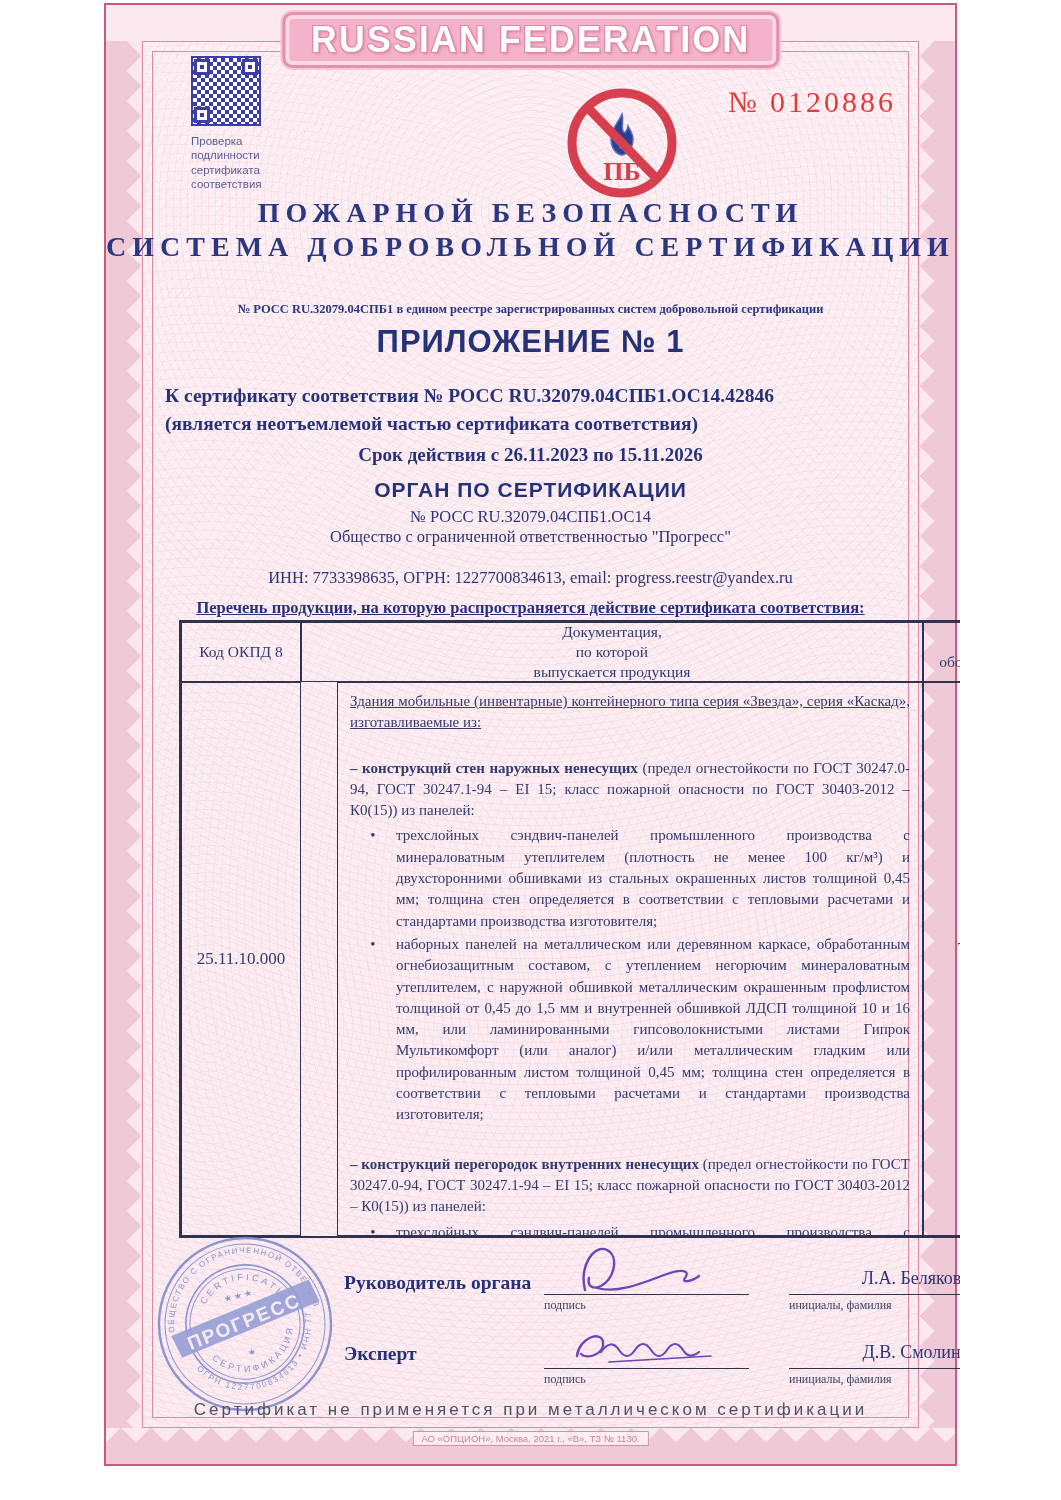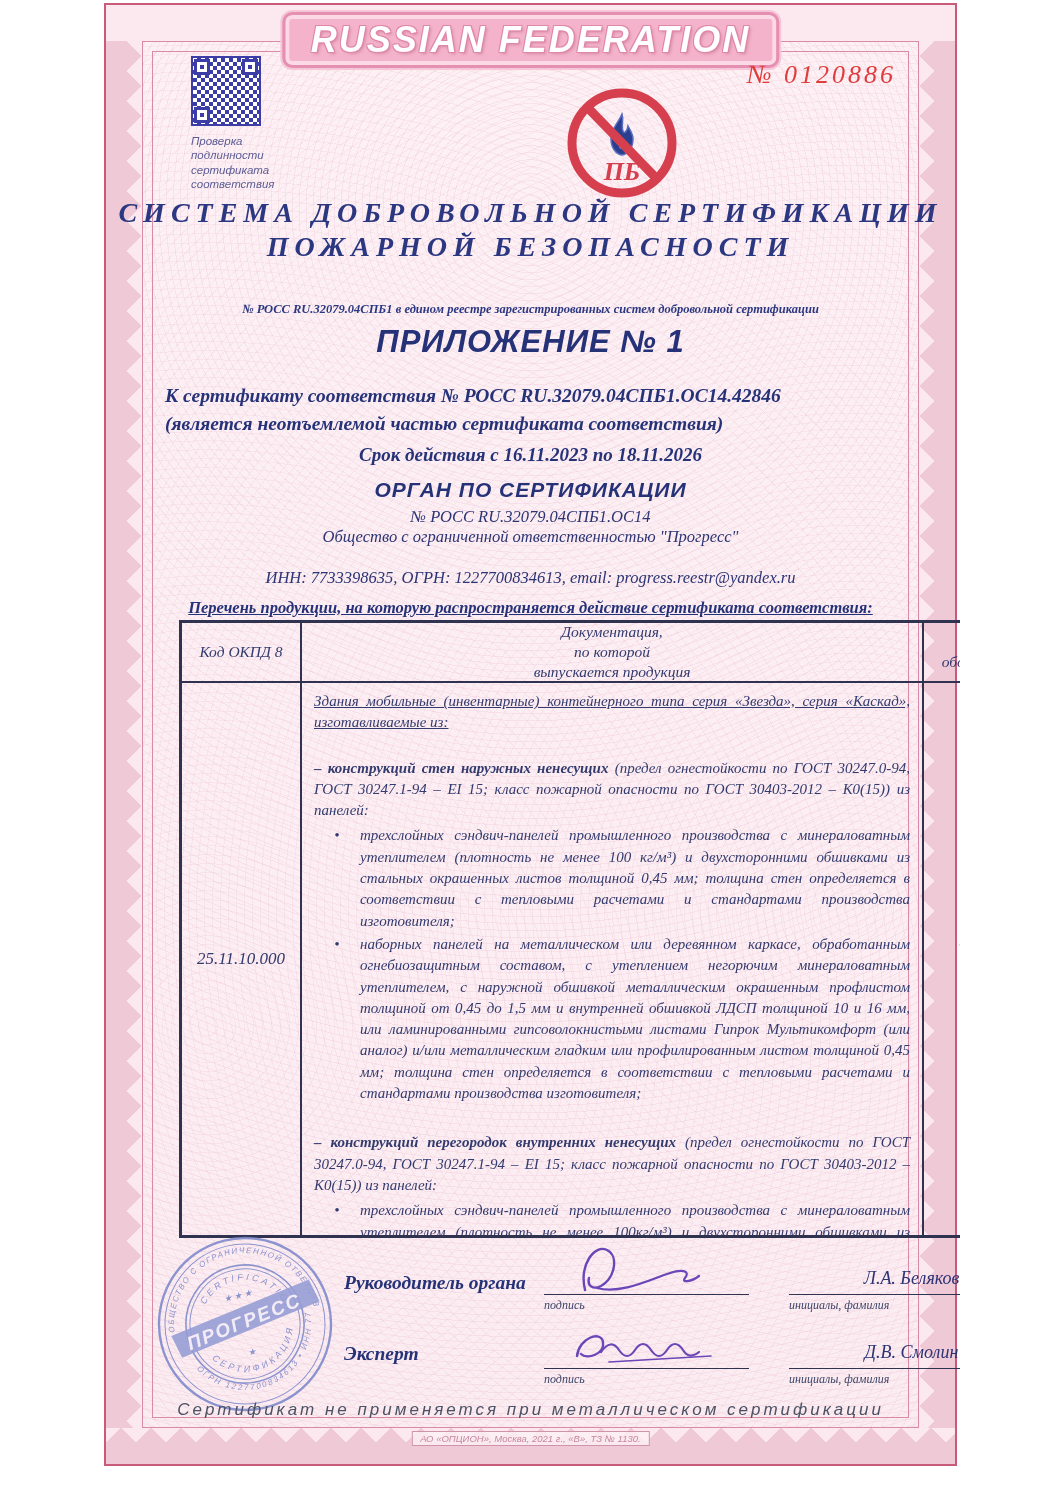--- a/index.html
+++ b/index.html
@@ -1,17 +1,17 @@
 <!DOCTYPE html>
 <html lang="ru"><head>
 <meta charset="utf-8">
 <style>
   html,body{margin:0;padding:0;background:#ffffff;}
   .page{position:relative;width:859px;height:1500px;margin:0 auto;overflow:hidden;
-        font-family:"Liberation Serif",serif;background:#ffffff;font-style:italic;}
+        font-family:"Liberation Serif",serif;background:#ffffff;}
   
   .cert{position:absolute;left:3px;top:3px;right:3px;bottom:34px;
         border:2px solid #c85a7a;
         background:
           repeating-radial-gradient(circle at 50% 14%, rgba(236,190,208,.28) 0 1px, transparent 1px 7px),
           repeating-radial-gradient(circle at 12% 70%, rgba(236,190,208,.22) 0 1px, transparent 1px 9px),
           repeating-radial-gradient(circle at 88% 62%, rgba(236,190,208,.22) 0 1px, transparent 1px 8px),
           linear-gradient(#fdf1f5,#fbecf1);}
   .zig{position:absolute;background-color:#fbe9ef;}
   .zig-top{left:0;right:0;top:0;height:36px;border-bottom:1px solid #d98aa5;
@@ -29,22 +29,22 @@
   .inner-line{position:absolute;left:46px;top:46px;right:46px;bottom:46px;border:1px solid #d98aa5;}
 
   
   .banner{position:absolute;left:50%;top:12px;transform:translateX(-50%);
     background:#f4b3ca;border:3px solid #e58fb1;border-radius:10px;
     box-shadow:inset 0 0 0 4px #fbd9e5, 0 0 0 2px #f6c7d8;
     padding:4px 26px;z-index:5;}
   .banner span{font-family:"Liberation Sans",sans-serif;font-weight:900;font-size:36px;
     letter-spacing:2px;color:#ffffff;white-space:nowrap;
     text-shadow:-1px -1px 0 #e087a8,1px -1px 0 #e087a8,-1px 1px 0 #e087a8,1px 1px 0 #e087a8,2px 2px 3px rgba(180,90,120,.45);}
-  .cert-number{position:absolute;top:60px;right:64px;z-index:5;
-    font-family:"Liberation Serif",serif;font-size:26px;color:#e03c3c;letter-spacing:3px;}
+  .cert-number{position:absolute;top:85px;right:64px;z-index:5;
+    font-family:"Liberation Serif",serif;font-size:30px;color:#e03c3c;letter-spacing:3px;}
   
   .qr-wrap{position:absolute;left:90px;top:56px;z-index:5;width:110px;}
   .qr{width:66px;height:66px;position:relative;border:2px solid #3d3da8;background:
       conic-gradient(#3d3da8 0 25%, #ffffff 0 50%, #3d3da8 0 75%, #ffffff 0) 0 0/8px 8px;}
   .qr .finder{position:absolute;width:16px;height:16px;background:#ffffff;border:3px solid #3d3da8;box-sizing:border-box;}
   .qr .f1{left:1px;top:1px;} .qr .f2{right:1px;top:1px;} .qr .f3{left:1px;bottom:1px;}
   .qr .finder i{position:absolute;left:3px;top:3px;width:4px;height:4px;background:#3d3da8;}
   .qr-caption{margin-top:8px;font-family:"Liberation Sans",sans-serif;font-size:11.5px;line-height:1.25;
     color:#5c5c94;white-space:pre-line;}
   
@@ -67,21 +67,21 @@
 
   
   .ptable{position:absolute;left:78px;top:620px;width:932px;height:614px;z-index:4;
     border:2px solid #2f3350;display:grid;grid-template-columns:120px 622px 1fr;grid-template-rows:60px 1fr;
     color:#323a6e;}
   .ptable .cell{border:1px solid #2f3350;box-sizing:border-box;overflow:hidden;}
   .th{display:flex;align-items:center;justify-content:center;text-align:center;font-size:15.5px;line-height:1.3;padding:2px 6px;}
   .th-doc{white-space:pre-line;}
   .cell-code,.cell-doc{display:flex;align-items:center;justify-content:center;text-align:center;font-size:17px;}
   .cell-doc{font-size:17px;padding:16px 10px;}
-  .cell-main{padding:8px 12px 4px 12px;font-size:15px;line-height:1.42;text-align:justify;}
+  .cell-main{padding:8px 12px 4px 12px;font-size:15px;line-height:1.42;text-align:justify;margin-left:36px;}
   .intro{text-decoration:underline;margin:0 0 24px 0;}
   .sect{margin:0 0 4px 0;}
   .sect b{font-weight:bold;}
   .bullet{display:flex;margin:2px 0 2px 0;}
   .bullet .mark{width:46px;flex:0 0 46px;text-align:center;font-size:15px;}
   .bullet .btxt{flex:1;}
   .gap28{height:26px;}
 
   
   .sig-label{position:absolute;color:#263278;font-weight:bold;font-size:19.5px;z-index:6;}
@@ -145,32 +145,32 @@
     <svg width="118" height="118" viewBox="0 0 118 118">
       <circle cx="59" cy="59" r="50" fill="none" stroke="#d6404e" stroke-width="9"></circle>
       <path d="M59 30 C55 40 48 44 48 55 C48 64 53 70 59 71 C65 70 70 64 70 55 C70 50 67 46 65 42 C64 48 61 50 60 47 C58 42 61 36 59 30 Z" fill="#2b3f8f" stroke="#5a6cc0" stroke-width="1.5"></path>
       <path d="M56 62 c0 4 6 4 6 0 c0 -3 -3 -5 -3 -8 c0 3 -3 5 -3 8 z" fill="#8fa0e0"></path>
       <text x="59" y="96" text-anchor="middle" font-family="Liberation Serif,serif" font-weight="bold" font-size="26" fill="#d6404e">ПБ</text>
       <line x1="25" y1="24" x2="94" y2="95" stroke="#d6404e" stroke-width="9"></line>
     </svg>
   </div>
 
   <div class="sys-title">
+    <div>ПОЖАРНОЙ БЕЗОПАСНОСТИ</div>
     <div>СИСТЕМА ДОБРОВОЛЬНОЙ СЕРТИФИКАЦИИ</div>
-    <div>ПОЖАРНОЙ БЕЗОПАСНОСТИ</div>
   </div>
   <div class="registry-note">№ РОСС RU.32079.04СПБ1 в едином реестре зарегистрированных систем добровольной сертификации</div>
 
   <div class="appendix">ПРИЛОЖЕНИЕ № 1</div>
 
   <div class="cert-ref">
     <div>К сертификату соответствия № РОСС RU.32079.04СПБ1.ОС14.42846</div>
     <div>(является неотъемлемой частью сертификата соответствия)</div>
   </div>
-  <div class="validity">Срок действия с 16.11.2023 по 18.11.2026</div>
+  <div class="validity">Срок действия с 26.11.2023 по 15.11.2026</div>
 
   <div class="org-title">ОРГАН ПО СЕРТИФИКАЦИИ</div>
   <div class="org-line org-num">№ РОСС RU.32079.04СПБ1.ОС14</div>
   <div class="org-line org-name">Общество с ограниченной ответственностью "Прогресс"</div>
   <div class="org-line org-contacts">ИНН: 7733398635, ОГРН: 1227700834613, email: progress.reestr@yandex.ru</div>
 
   <div class="table-caption">Перечень продукции, на которую распространяется действие сертификата соответствия:</div>
 
   <div class="ptable">
     <div class="cell th">Код ОКПД 8</div>

